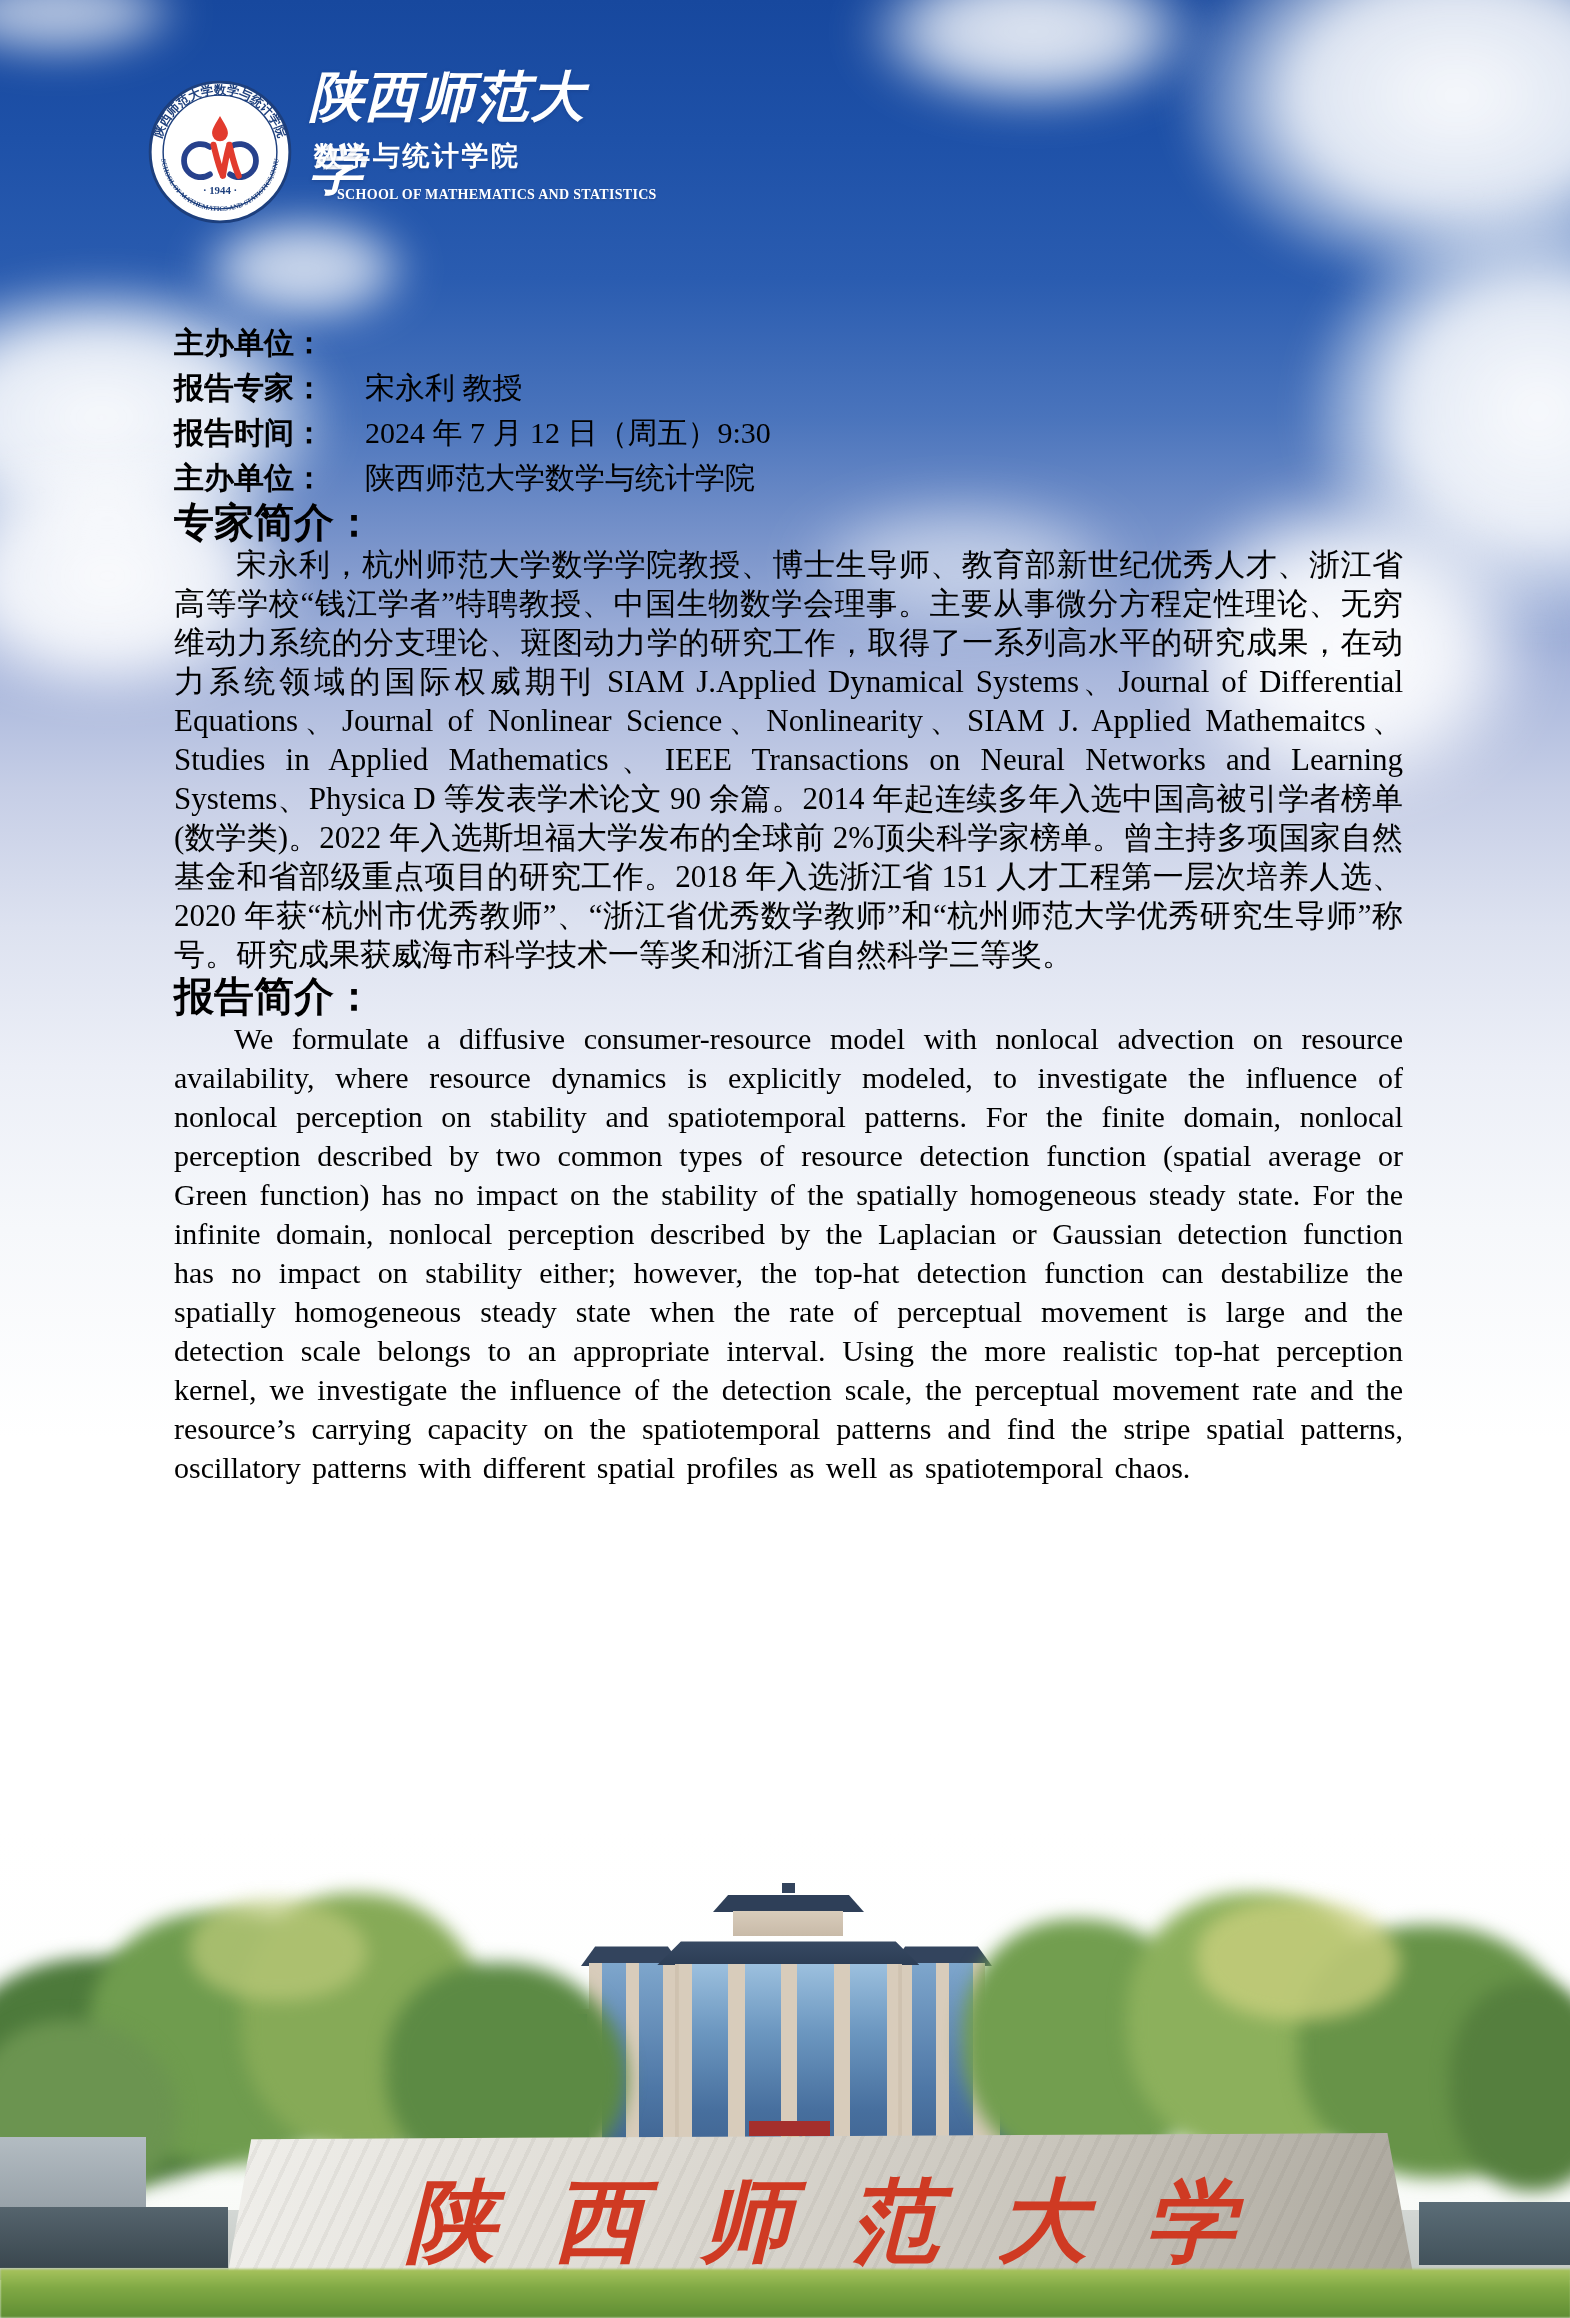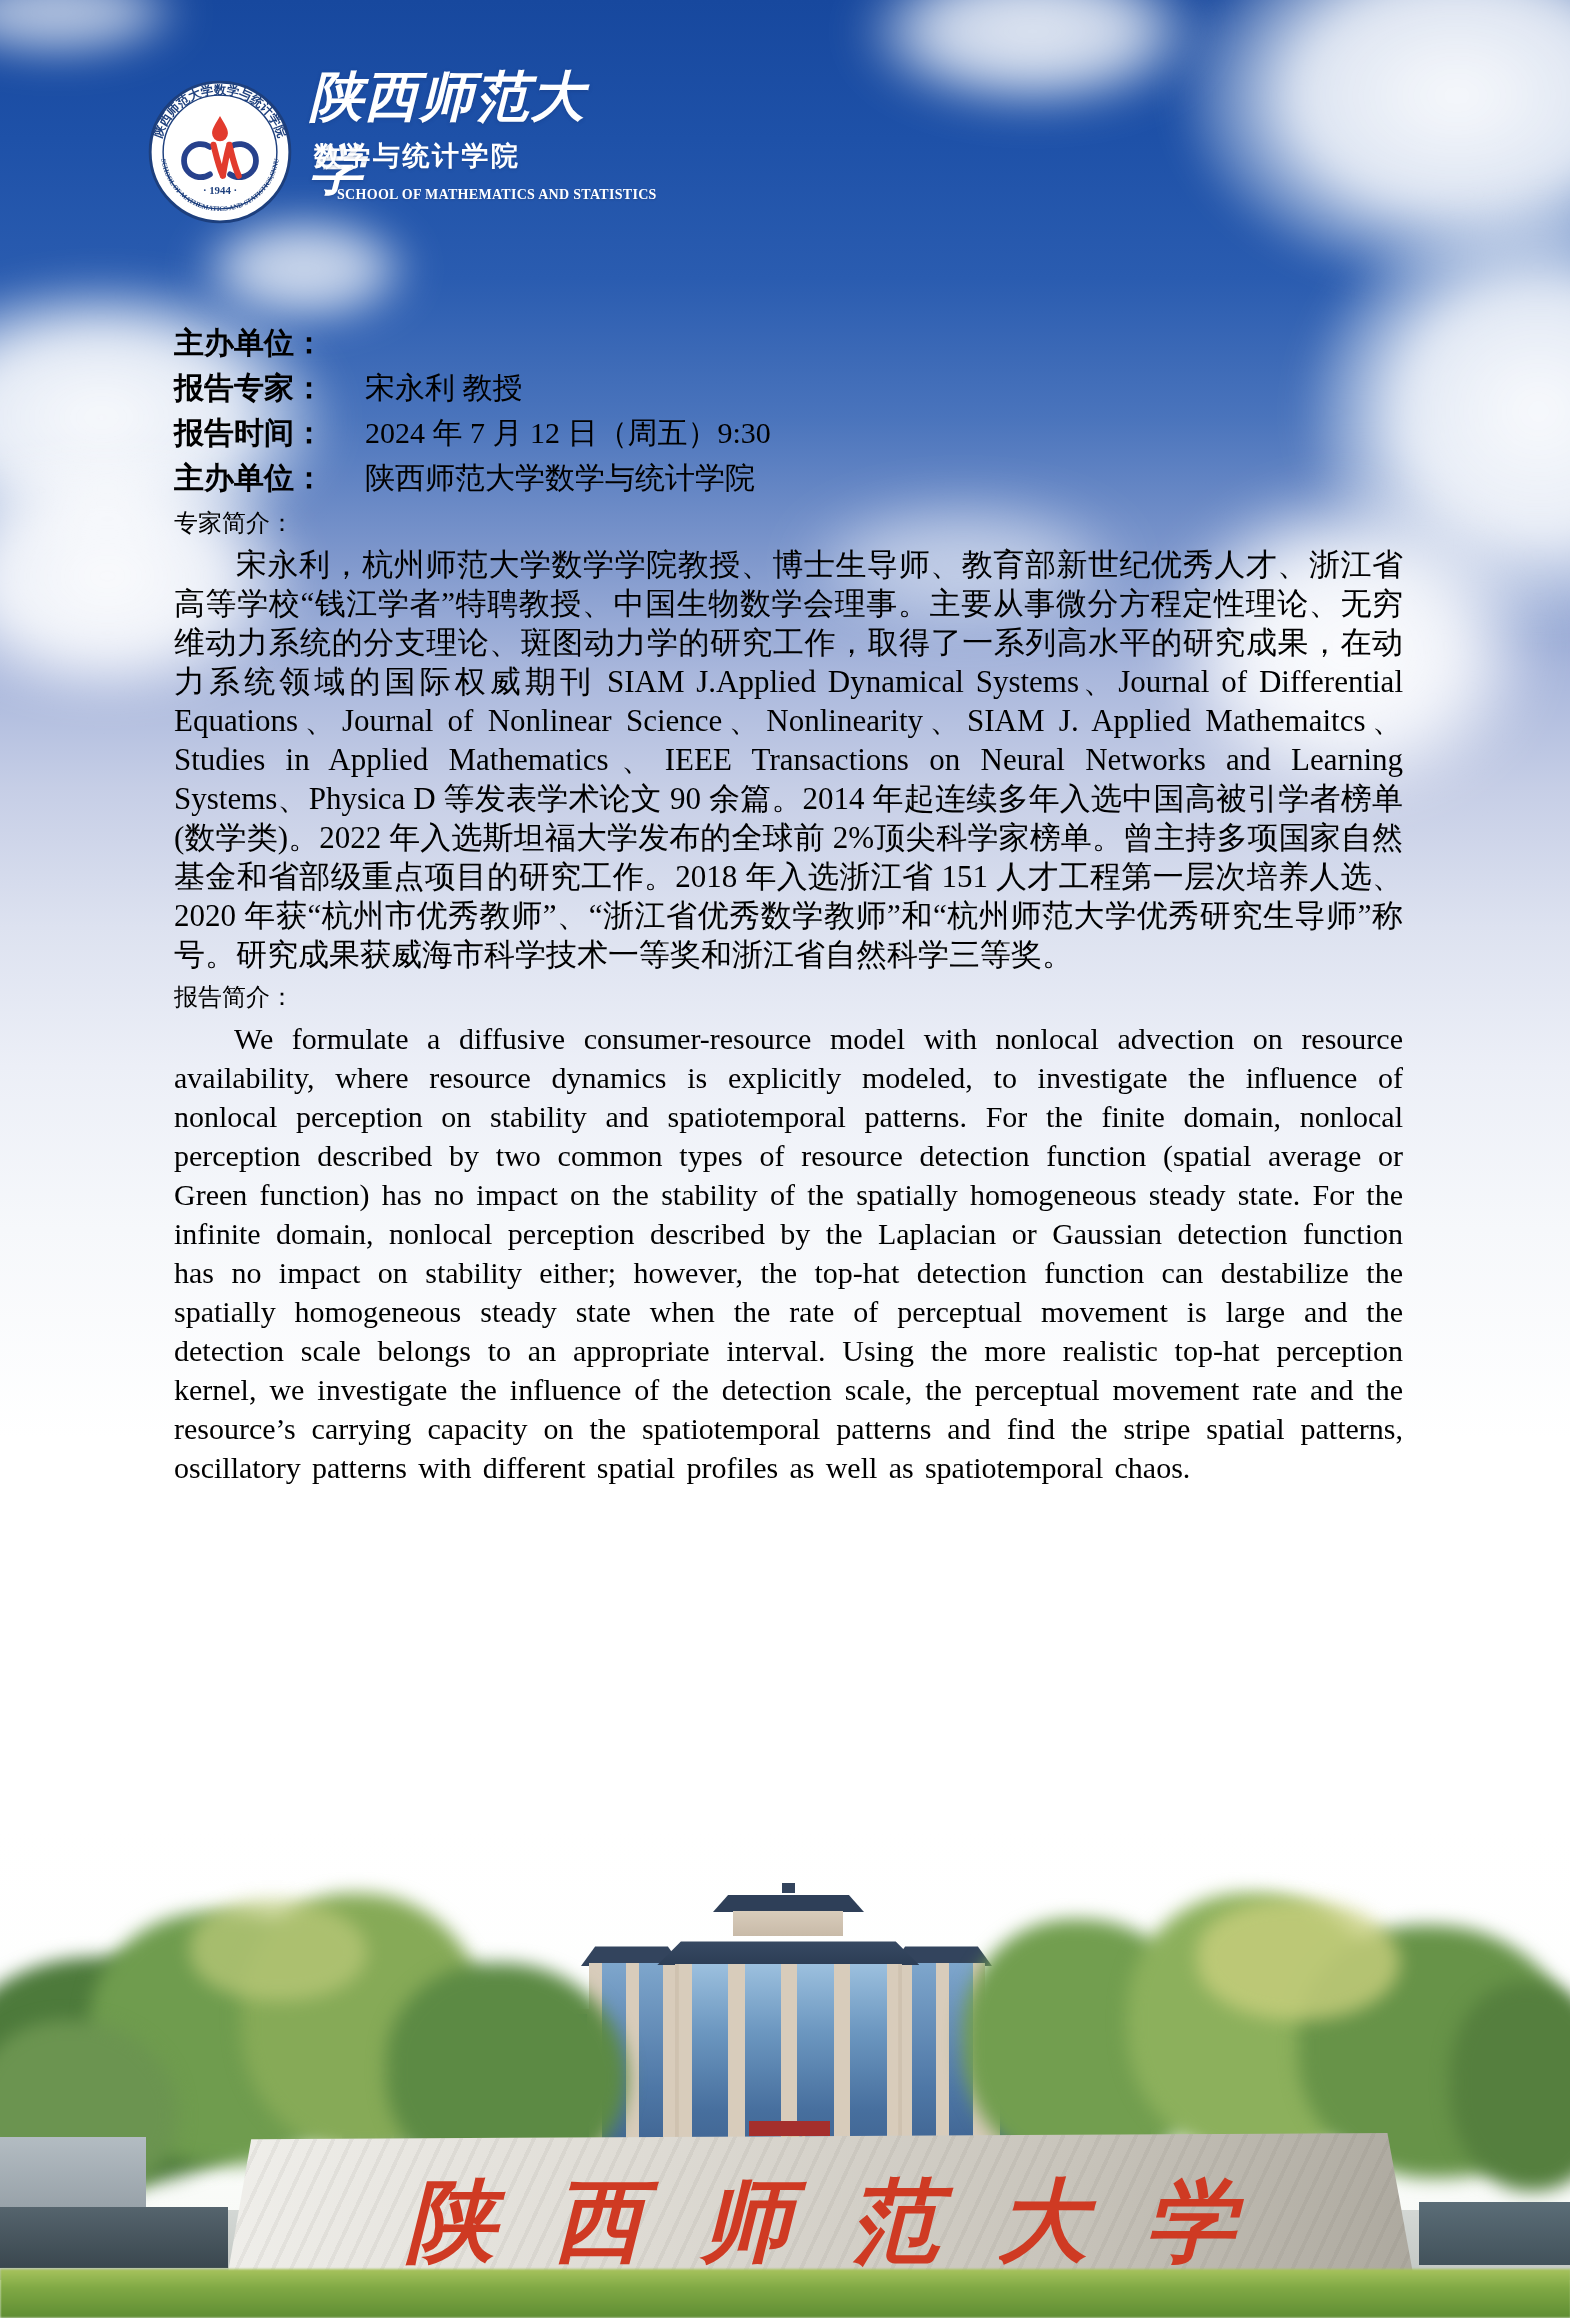--- a/index.html
+++ b/index.html
@@ -32,21 +32,21 @@
   .schoolen{position:absolute;left:313px;top:187px;width:329px;color:#fff;
            font-size:14px;font-weight:bold;letter-spacing:0.3px;white-space:nowrap;
            font-family:"Liberation Serif",serif;text-shadow:0 0.6px 1.9px rgba(20,50,110,.3);margin-left:24px;}
   
   .content{position:absolute;left:174px;top:320px;width:1229px;color:#000;}
   .info-row{display:flex;align-items:flex-start;font-size:30px;line-height:45px;}
   .info-label{flex:none;width:191px;font-weight:bold;
               font-family:"Liberation Sans","DejaVu Sans",sans-serif;white-space:nowrap;}
   .info-value{font-family:"Liberation Serif","DejaVu Serif",serif;}
   .info-value.en{max-width:963px;}
-  .section-heading{font-size:24px;line-height:45px;font-weight:normal;
+  .section-heading{font-size:40px;line-height:45px;font-weight:bold;
               font-family:"Liberation Sans","DejaVu Sans",sans-serif;}
   .para{font-size:30px;line-height:39px;text-align:justify;text-indent:2em;
         font-family:"Liberation Serif","DejaVu Serif",serif;}
   .para.cn{font-size:31px;}
   .para.en{word-spacing:3.8px;}
   
   .photo{position:absolute;left:0;top:1830px;width:1571px;height:488px;
          background:linear-gradient(180deg,#ffffff 0%,#fdfefd 55%,#f4f7f2 100%);}
   .photo *{position:absolute;}
   .highrise{left:342px;top:247px;width:146px;height:95px;background:

